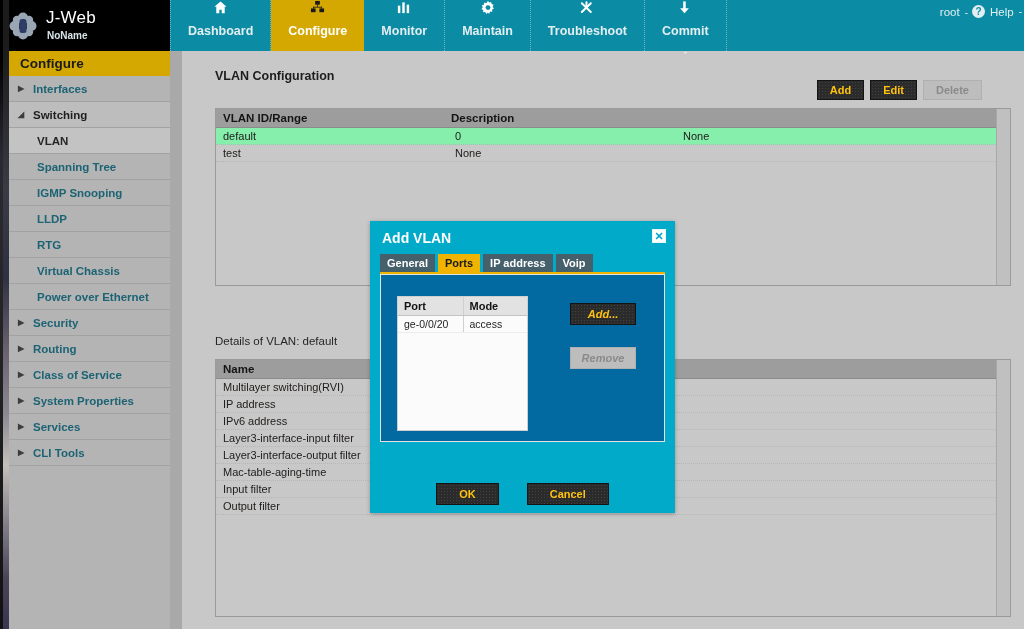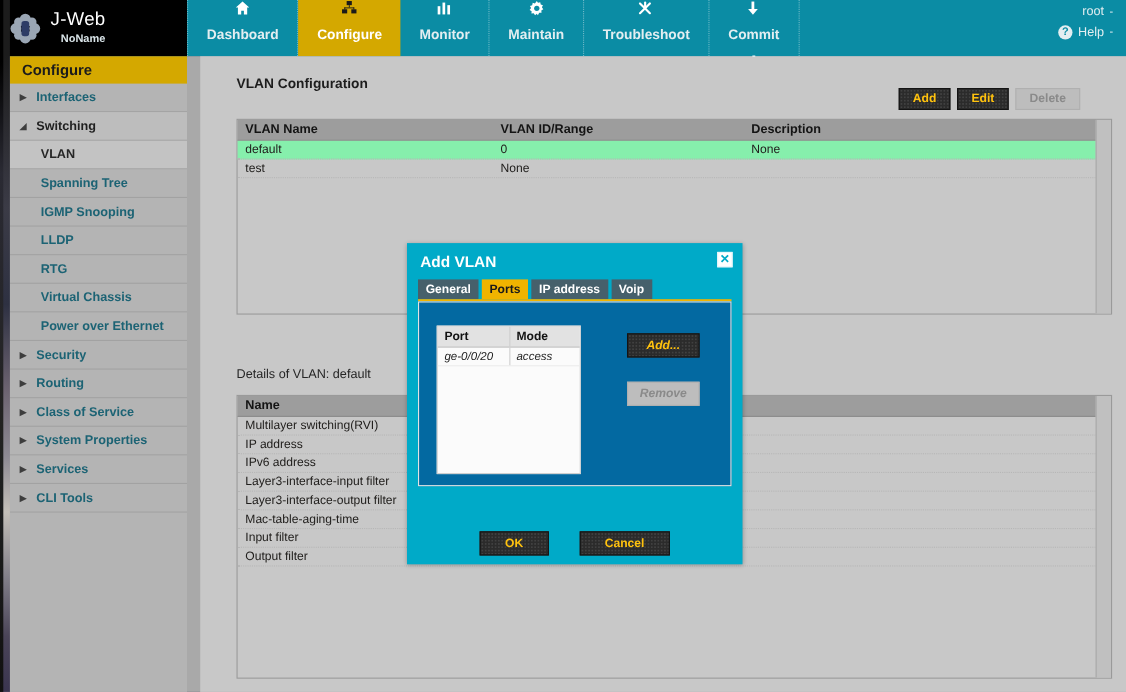--- a/index.html
+++ b/index.html
@@ -41,21 +41,21 @@
     position: absolute; left: 0; top: 0;
     width: 170px; height: 51px;
     background: #000;
     display: flex; align-items: center;
   }
   .brand-logo {
     width: 30px; height: 30px;
     margin-left: 8px; margin-right: 8px;
     position: relative; flex: 0 0 auto;
   }
-  .brand-text { display: flex; flex-direction: column; justify-content: center; text-align: right; }
+  .brand-text { display: flex; flex-direction: column; justify-content: center; }
   .brand-title {
     color: #ffffff; font-size: 17px; font-weight: normal;
     line-height: 17px; letter-spacing: .2px;
   }
   .brand-sub {
     color: #d9e4e8; font-size: 10px; font-weight: bold;
     line-height: 14px; margin-top: 3px; margin-left: 1px;
   }
   .navitems {
     position: absolute; left: 170px; top: 0; height: 51px;
@@ -66,22 +66,22 @@
     padding: 0 17px; height: 51px;
     color: #e3eef1; font-size: 12.5px; font-weight: bold;
     border-right: 1px dotted #6fb9c8;
     cursor: pointer; white-space: nowrap; flex-direction: column;
   }
   .navitem:first-child { border-left: 1px dotted #6fb9c8; }
   .navitem.active { background: #d4a800; color: #fff; border-right: none; }
   .navitem.active + .navitem { border-left: none; }
   .nav-ico { width: 16px; height: 16px; display: inline-block; position: relative; }
   .userbox {
-    position: absolute; right: 10px; top: 2px;
-    display: flex; flex-direction: column; align-items: flex-end;
+    position: absolute; right: 0; top: 2px;
+    display: flex; flex-direction: row; align-items: flex-end;
     color: #e3eef1; font-size: 11.5px;
   }
   .userrow { display: flex; align-items: center; gap: 5px; padding: 3px 2px; cursor: pointer; }
   .caret-sm { font-size: 10px; }
   .help-ico {
     width: 13px; height: 13px; border-radius: 50%;
     background: #e3eef1; color: #0b8ca4;
     font-size: 10px; font-weight: bold; line-height: 13px;
     text-align: center; display: inline-block;
   }
@@ -218,21 +218,20 @@
     display: flex; height: 19px; align-items: center;
     background: #e2e2e2; color: #131313;
     font-size: 11px; font-weight: bold;
     border-bottom: 1px solid #c4c4c4;
   }
   .port-list .plhead div { padding-left: 6px; }
   .port-list .plrow {
     display: flex; height: 17px; align-items: center;
     font-size: 10.5px; color: #1e1e1e;
     border-bottom: 1px solid #ececec;
-    font-style: italic;
   }
   .port-list .plrow div { padding-left: 6px; }
   .plcol-port { width: 66px; border-right: 1px solid #cfcfcf; height: 100%; display:flex; align-items:center;}
   .plcol-mode { width: 64px; height: 100%; display:flex; align-items:center;}
   .side-btns { position: absolute; left: 189px; top: 28px; width: 66px; }
   .side-btns .jbtn { display: block; width: 100%; text-align: center; margin-bottom: 22px; padding: 4px 0; font-style: italic; }
   .modal-foot {
     position: absolute; left: 0; bottom: 0;
     width: 305px; height: 38px;
     display: flex; align-items: center; justify-content: center; gap: 28px;
@@ -403,21 +402,20 @@
       <div class="panel-title">VLAN Configuration</div>
 
       <div class="btn-row" id="content-buttons">
           <div class="jbtn">Add</div>
           <div class="jbtn">Edit</div>
           <div class="jbtn disabled">Delete</div>
         </div>
 
       <div class="tbl" id="vlan-table">
         <div class="thead" id="vlan-thead">
-            <div class="th" style="width: 232px;">VLAN Name</div>
             <div class="th" style="width: 228px;">VLAN ID/Range</div>
             <div class="th" style="width: 322px;">Description</div>
           </div>
         <div id="vlan-tbody">
             <div class="trow sel">
               <div class="td" style="width: 232px;">default</div>
               <div class="td" style="width: 228px;">0</div>
               <div class="td" style="width: 322px;">None</div>
             </div>
             <div class="trow">

